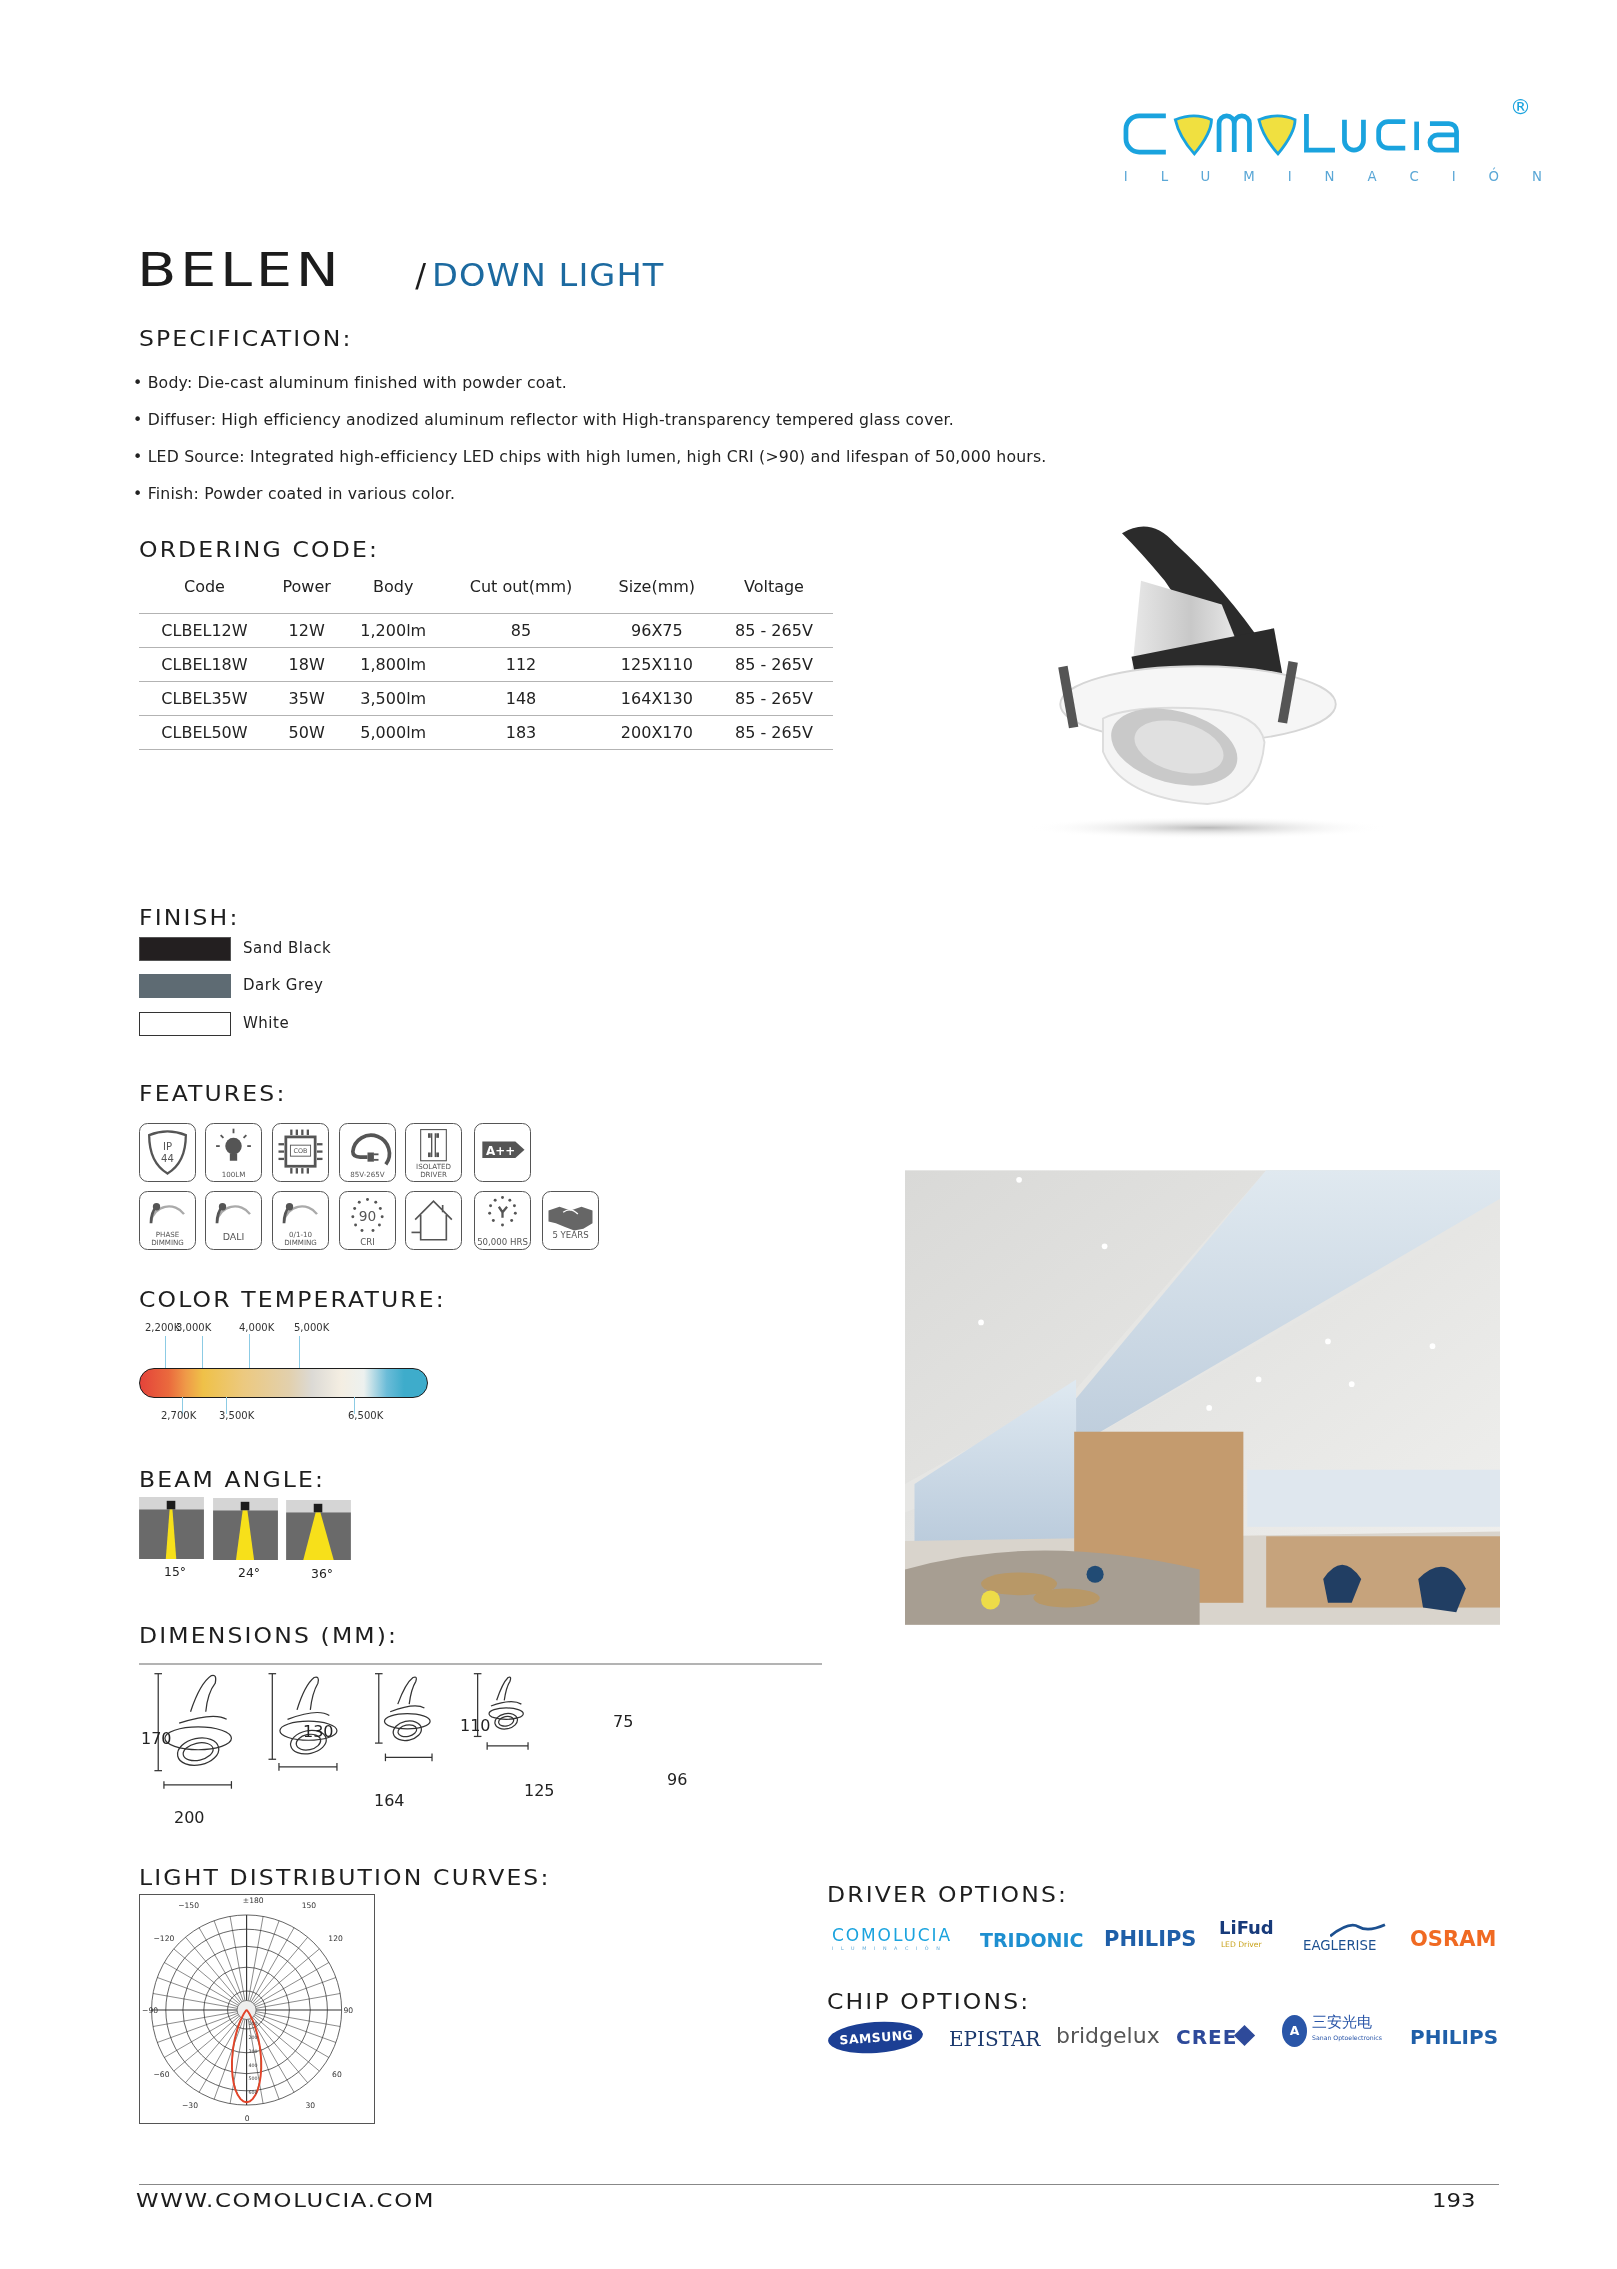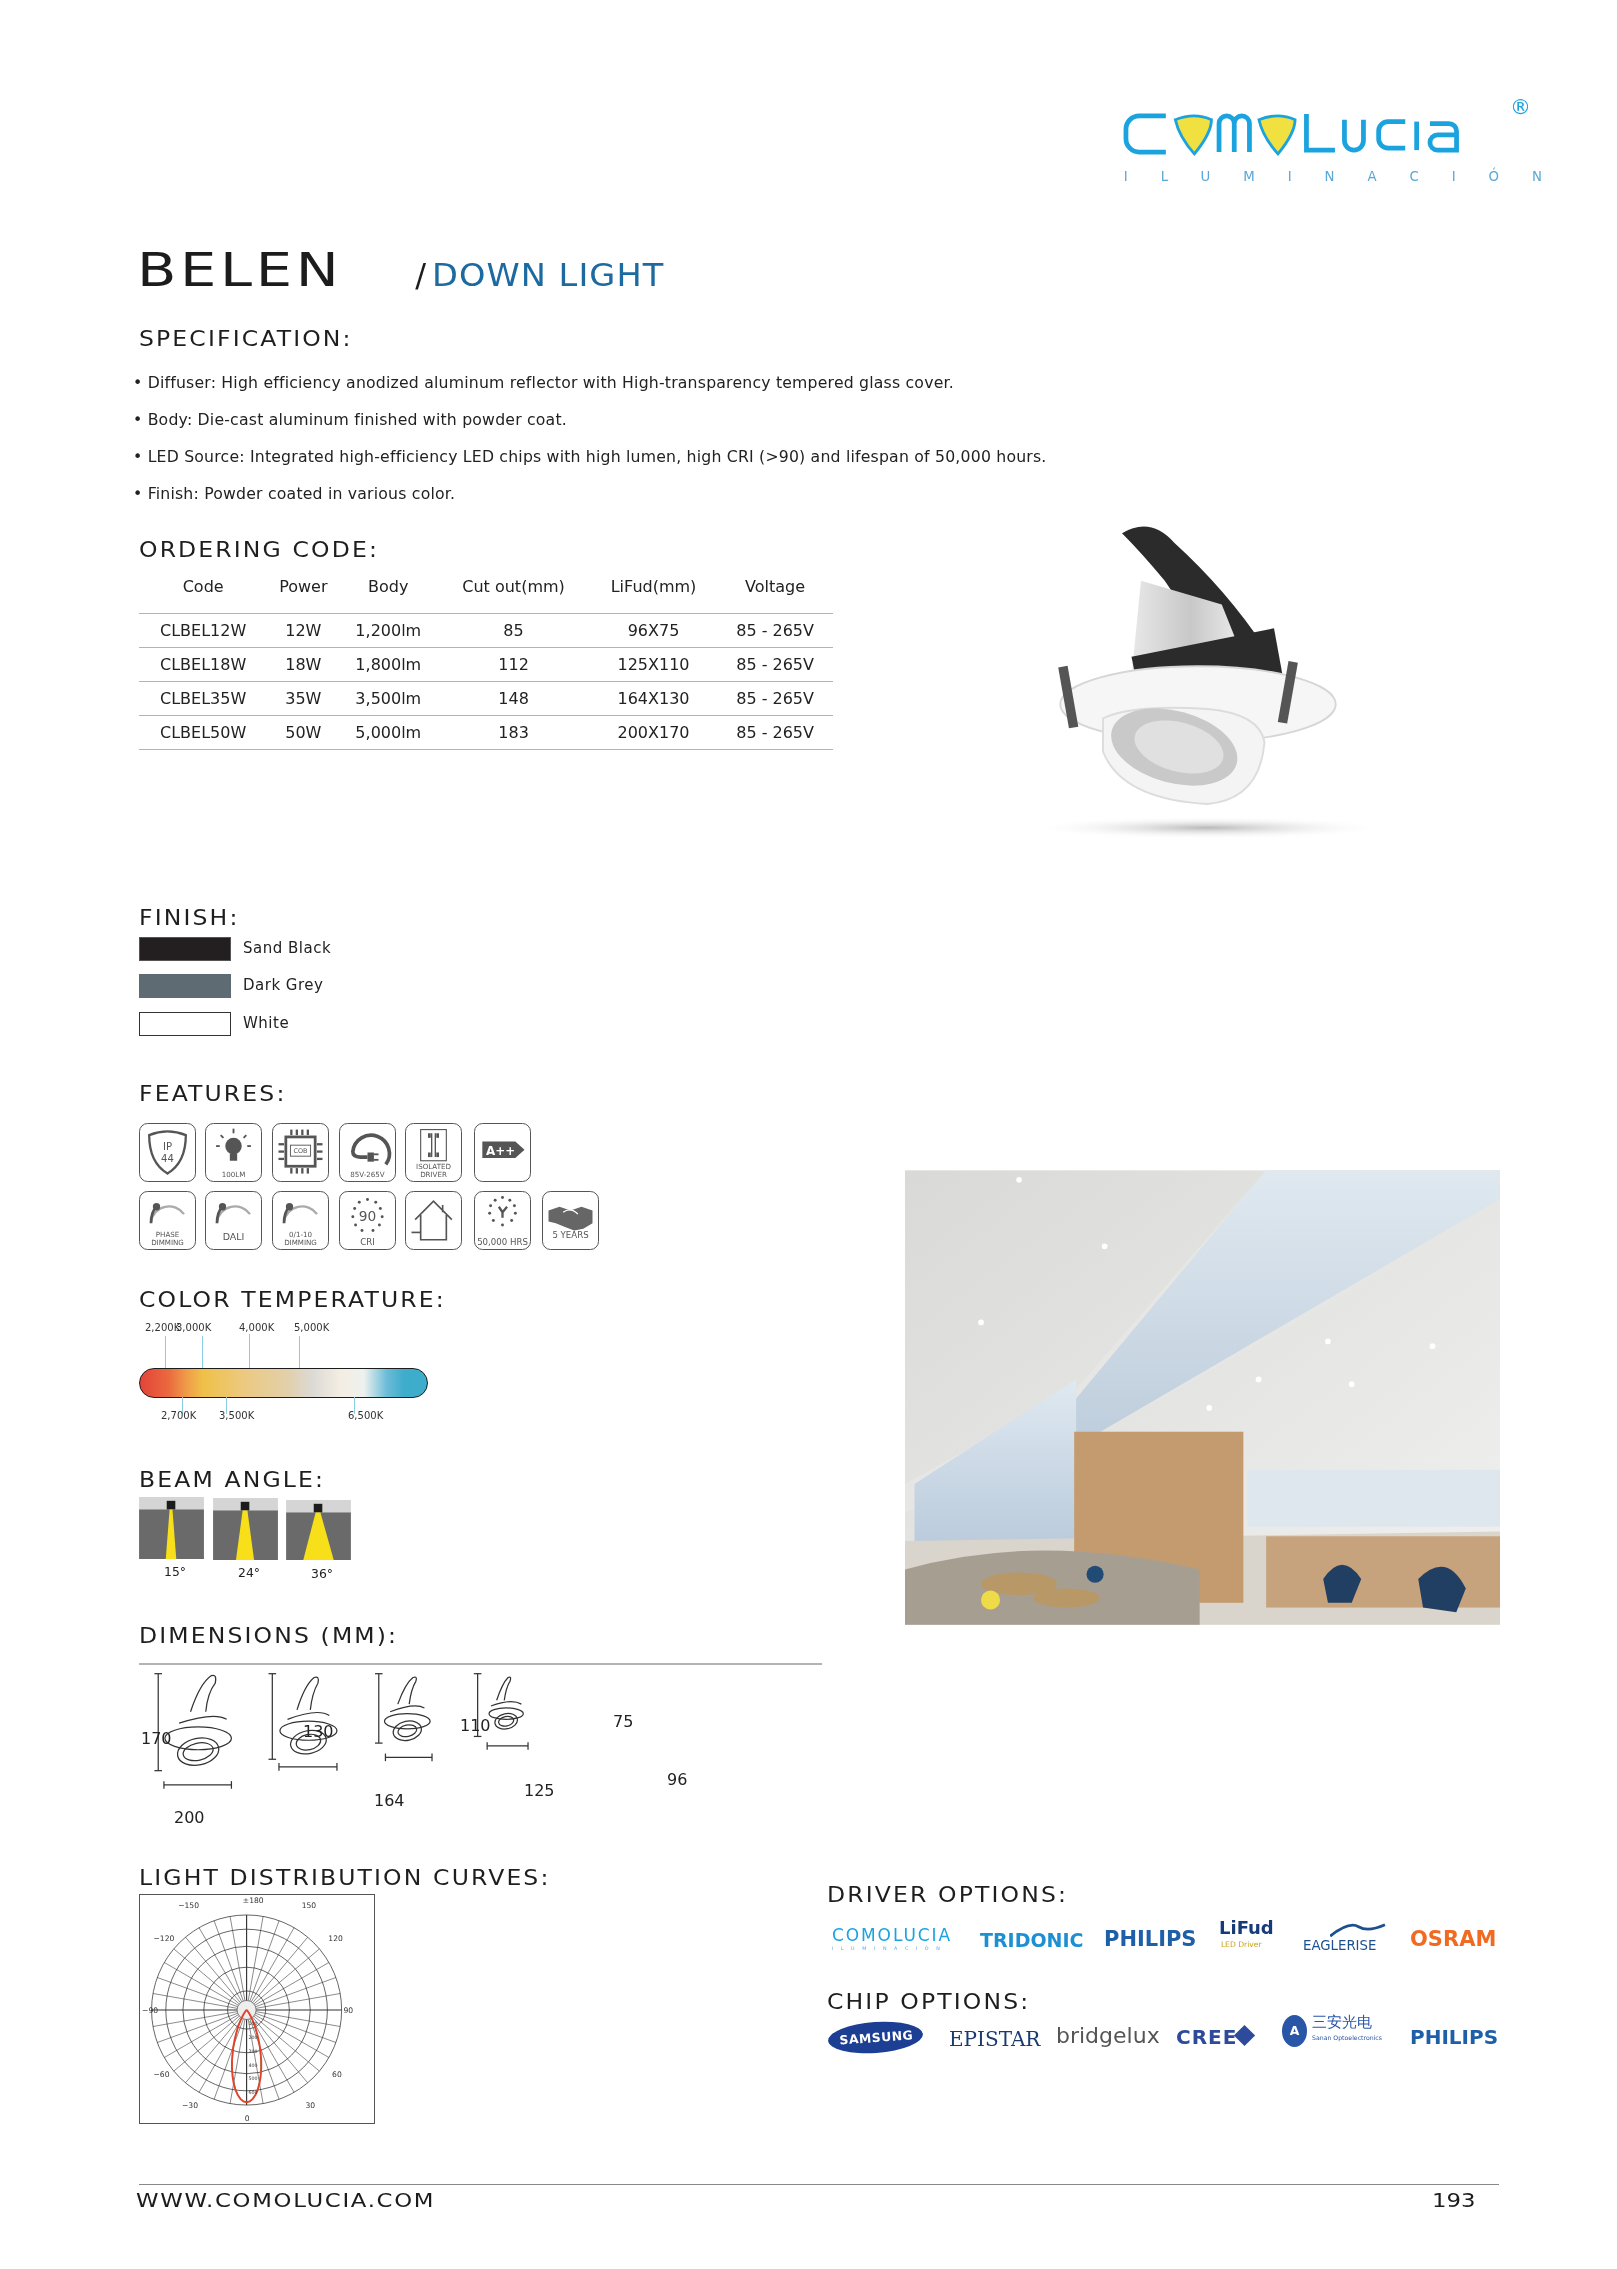--- a/index.html
+++ b/index.html
@@ -92,35 +92,35 @@
   <span class="reg">®</span>
   <span class="sub">ILUMINACIÓN</span>
 </div>
 
 <div id="title" class="abs">
   <span class="main">BELEN</span><span class="slash">/</span><span class="sub">DOWN LIGHT</span>
 </div>
 
 <h2 class="h-sec" style="top:327px">SPECIFICATION:</h2>
 <ul id="spec-list" class="abs">
+  <li>• Body: Die-cast aluminum finished with powder coat.</li>
   <li>• Diffuser: High efficiency anodized aluminum reflector with High-transparency tempered glass cover.</li>
-  <li>• Body: Die-cast aluminum finished with powder coat.</li>
   <li>• LED Source: Integrated high-efficiency LED chips with high lumen, high CRI (&gt;90) and lifespan of 50,000 hours.</li>
   <li>• Finish: Powder coated in various color.</li>
 </ul>
 
 <h2 class="h-sec" style="top:538px">ORDERING CODE:</h2>
 <table id="order-table" class="abs">
   <thead>
     <tr>
       <th>Code</th>
       <th>Power</th>
       <th>Body</th>
       <th>Cut out(mm)</th>
-      <th>LiFud(mm)</th>
+      <th>Size(mm)</th>
       <th>Voltage</th>
     </tr>
   </thead>
   <tbody>
     <tr>
       <td>CLBEL12W</td>
       <td>12W</td>
       <td>1,200lm</td>
       <td>85</td>
       <td>96X75</td>

